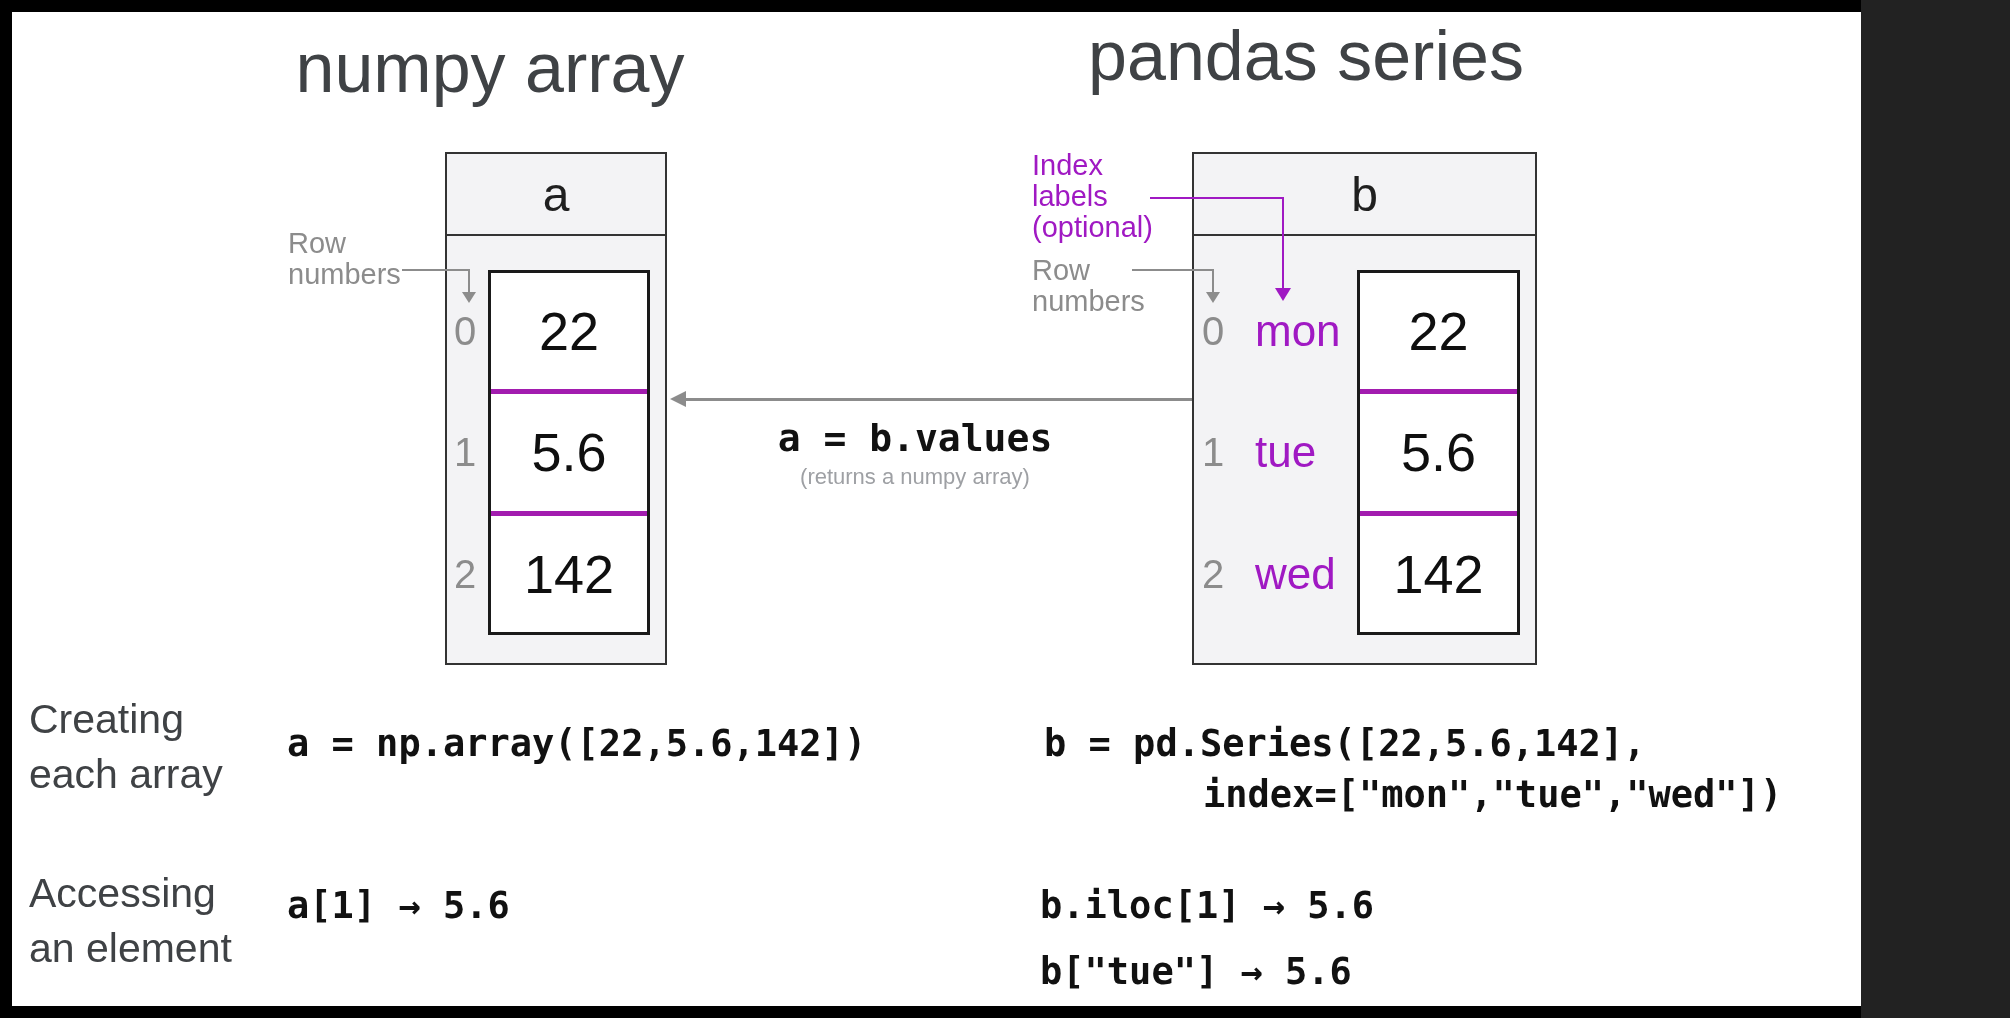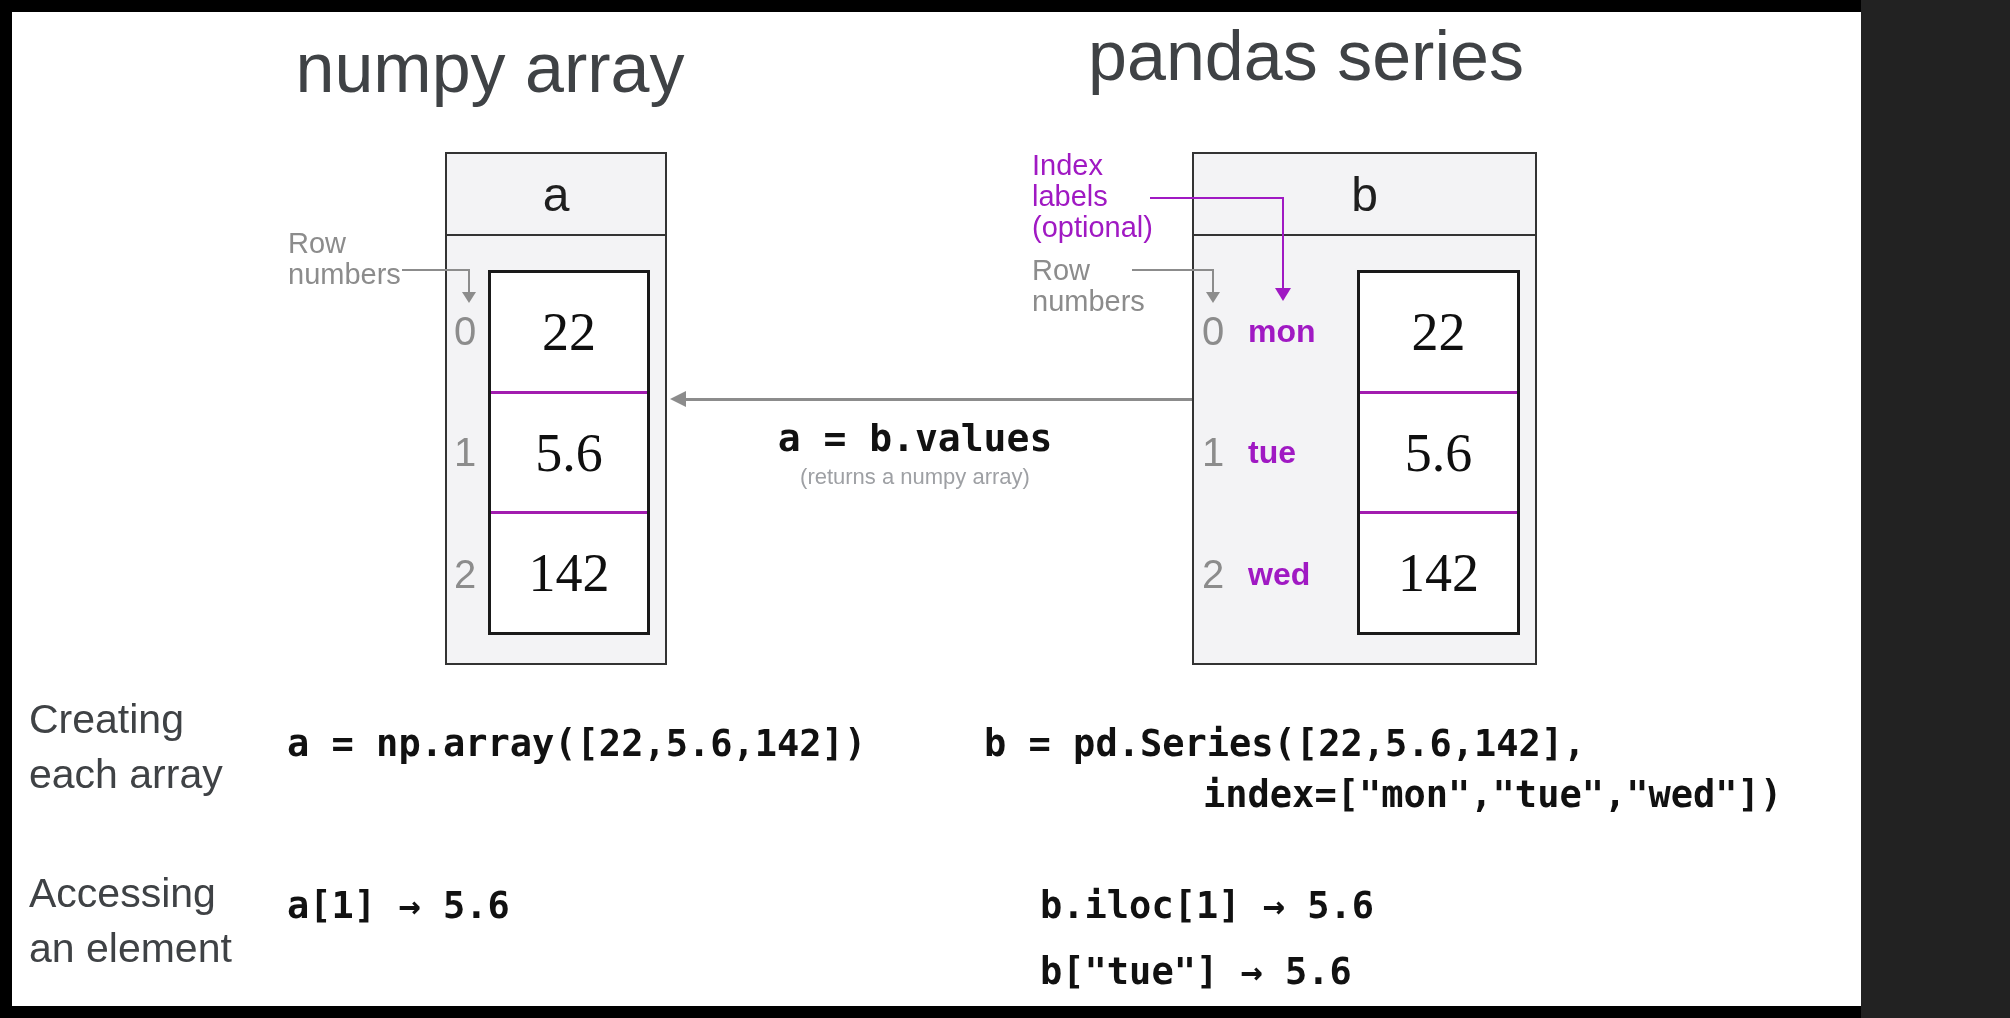--- a/index.html
+++ b/index.html
@@ -14,27 +14,27 @@
   .title-left  { left:260px; top:30px; width:460px; }
   .title-right { left:1080px; top:18px; width:452px; }
 
   .abox { position:absolute; top:152px; height:513px; background:#f3f3f5; border:2px solid #333333; box-sizing:border-box; }
   .abox-numpy  { left:445px;  width:222px; }
   .abox-pandas { left:1192px; width:345px; }
   .abox-header { height:80px; border-bottom:2px solid #333333; display:flex; align-items:center; justify-content:center; font-size:48px; color:#1f1f1f; }
   .cells { position:absolute; top:116px; height:365px; background:#ffffff; border:3px solid #1a1a1a; box-sizing:border-box; display:flex; flex-direction:column; }
   .cells-numpy  { left:41px;  width:162px; }
   .cells-pandas { left:163px; width:163px; }
-  .cell { flex:1; display:flex; align-items:center; justify-content:center; font-size:54px; color:#0f0f0f;font-family:Liberation Serif, serif; }
-  .cell + .cell { border-top:3px solid #a21caf; }
+  .cell { flex:1; display:flex; align-items:center; justify-content:center; font-size:54px; color:#0f0f0f; }
+  .cell + .cell { border-top:5px solid #a21caf; }
   .rownum { position:absolute; width:30px; height:50px; line-height:50px; text-align:center; font-size:40px; color:#8c8c8c; }
   .rn-left  { left:3px; }
   .rn-right { left:4px; }
   .rn-0 { top:152px; } .rn-1 { top:273px; } .rn-2 { top:395px; }
-  .idxlabel { position:absolute; left:54px; width:110px; height:50px; line-height:50px; font-size:32px; color:#a019c3;font-weight:bold; }
+  .idxlabel { position:absolute; left:61px; width:110px; height:50px; line-height:50px; font-size:44px; color:#a019c3; }
 
   .ann { position:absolute; font-size:29px; line-height:31px; color:#8c8c8c; }
   .ann-magenta { color:#a019c3; }
 
   .hline { position:absolute; height:2px; background:#8c8c8c; }
   .vline { position:absolute; width:2px;  background:#8c8c8c; }
   .line-magenta { background:#a019c3; }
   .arrow-line { position:absolute; height:3px; background:#8c8c8c; }
 
   .head-down { position:absolute; width:0; height:0; border-left:7px solid transparent; border-right:7px solid transparent; border-top:11px solid #8c8c8c; }
@@ -112,21 +112,21 @@
   <div class="arrow-line" style="left:686px; top:398px; width:506px;"></div>
   <div class="head-left" style="left:670px; top:391px;"></div>
   <div class="conv-code mono">a = b.values</div>
   <div class="conv-note">(returns a numpy array)</div>
 
   <div class="section-label" style="left:29px; top:692px;">
     <div>Creating</div>
     <div>each array</div>
   </div>
   <div class="code mono" style="left:287px; top:722px;">a = np.array([22,5.6,142])</div>
-  <div class="code mono" style="left:984px; top:722px;">b = pd.Series([22,5.6,142],</div>
+  <div class="code mono" style="left:1044px; top:722px;">b = pd.Series([22,5.6,142],</div>
   <div class="code mono" style="left:1203px; top:773px;">index=["mon","tue","wed"])</div>
 
   <div class="section-label" style="left:29px; top:866px;">
     <div>Accessing</div>
     <div>an element</div>
   </div>
   <div class="code mono" style="left:287px; top:884px;">a[1] → 5.6</div>
   <div class="code mono" style="left:1040px; top:884px;">b.iloc[1] → 5.6</div>
   <div class="code mono" style="left:1040px; top:950px;">b["tue"] → 5.6</div>
 </div>

